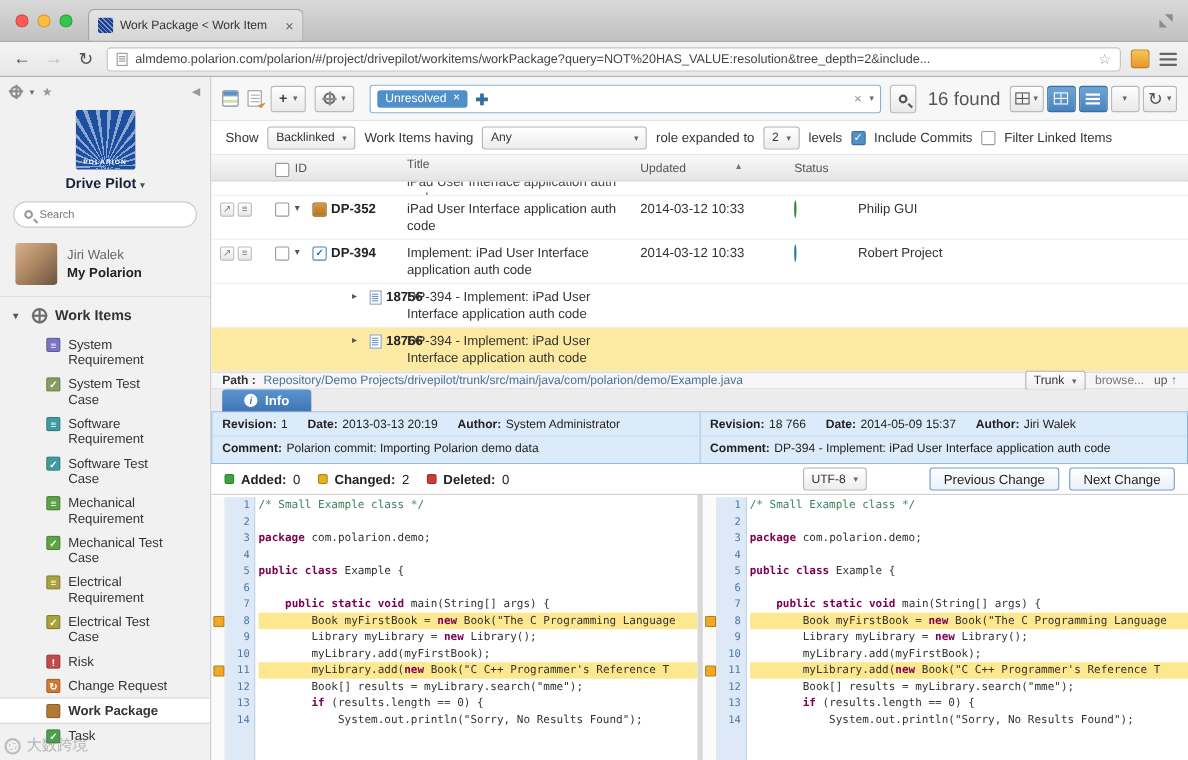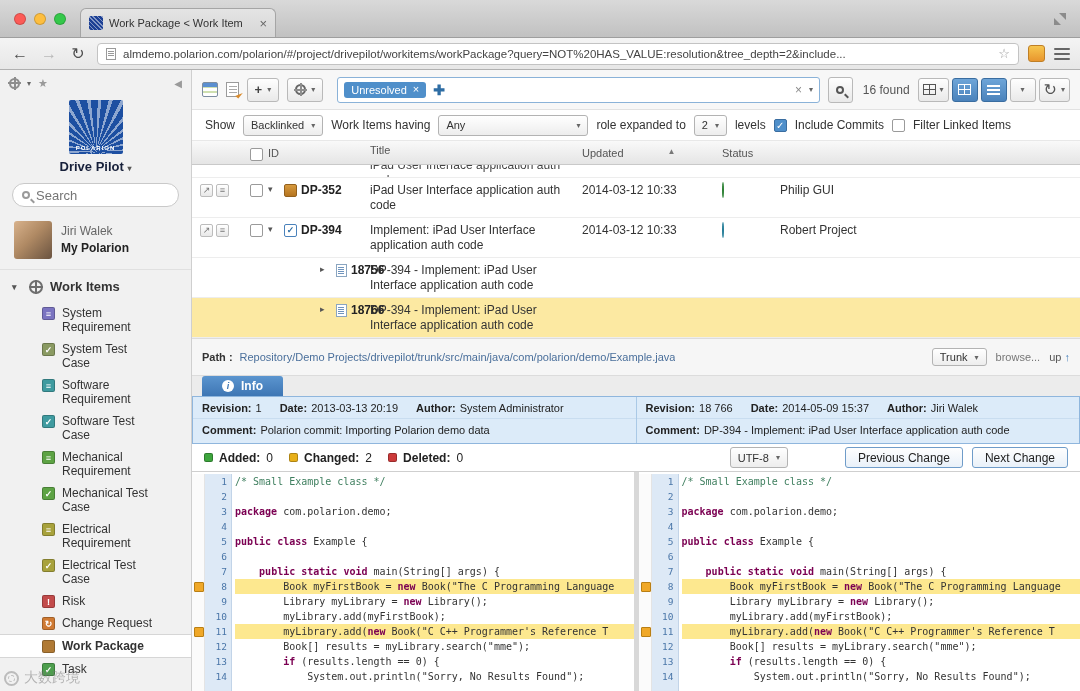--- a/index.html
+++ b/index.html
@@ -40,21 +40,21 @@
 .gear{width:11px;height:11px;border:2px solid #8d8d8d;border-radius:50%;position:relative}
 .gear::before{content:"";position:absolute;left:50%;top:-3px;width:2px;height:13px;background:#8d8d8d;transform:translateX(-50%)}
 .gear::after{content:"";position:absolute;top:50%;left:-3px;height:2px;width:13px;background:#8d8d8d;transform:translateY(-50%)}
 .sb-collapse{margin-left:auto;font-size:10px;color:#9a9a9a}
 .logo{width:54px;height:54px;margin:4px auto 3px;background:#1d4fa1;position:relative;border-radius:2px;overflow:hidden;flex:none}
 .logo::before{content:"";position:absolute;inset:0;background:repeating-conic-gradient(from 230deg at 50% 95%,rgba(255,255,255,.5) 0deg 4deg,transparent 4deg 12deg)}
 .logo span{position:absolute;bottom:3px;left:0;right:0;text-align:center;color:#fff;font-size:6px;letter-spacing:1px;font-weight:bold}
 .project{text-align:center;font-weight:bold;font-size:13px;color:#17203a;margin:2px 0 9px;flex:none}
 .project .caret{font-size:8px;color:#555}
 .search-box{margin:0 12px 10px;height:24px;background:#fff;border:1px solid #c9c9c9;border-radius:12px;display:flex;align-items:center;padding:0 9px;gap:6px;flex:none}
-.search-box input{border:none;outline:none;flex:1;font-size:13px;font-family:"Liberation Sans",sans-serif;color:#444;background:transparent;min-width:0}
+.search-box input{border:none;outline:none;flex:1;font-size:10px;font-family:"Liberation Sans",sans-serif;color:#444;background:transparent;min-width:0}
 .mag{width:8px;height:8px;border:2px solid #9a9a9a;border-radius:50%;position:relative;flex:none}
 .mag::after{content:"";position:absolute;width:5px;height:2px;background:#9a9a9a;transform:rotate(45deg);left:6px;top:7px}
 .user{display:flex;gap:9px;padding:4px 14px 10px;flex:none}
 .avatar{width:38px;height:38px;border-radius:3px;background:linear-gradient(135deg,#d8b28c 0%,#b08a64 45%,#6a5340 100%);flex:none}
 .user-names{font-size:12px;color:#666;padding-top:3px}
 .user-names b{display:block;color:#222;margin-top:3px}
 .tree{flex:1;overflow:hidden;border-top:1px solid #e0e0e0;padding-top:6px}
 .tree-head{display:flex;align-items:center;gap:7px;padding:3px 8px 8px 12px;font-weight:bold;font-size:13px;color:#333}
 .twisty{font-size:9px;color:#555;width:10px;flex:none}
 .steer{width:14px;height:14px;border:2px solid #6e6e6e;border-radius:50%;position:relative;flex:none}
@@ -73,21 +73,21 @@
 .ico-docpen::after{content:"";position:absolute;right:-3px;bottom:-2px;width:0;height:0;border-left:4px solid transparent;border-bottom:7px solid #d98a2b;transform:rotate(40deg)}
 .btn{height:24px;background:linear-gradient(#fefefe,#e9e9e9);border:1px solid #b9b9b9;border-radius:3px;display:flex;align-items:center;gap:5px;padding:0 7px;font-size:13px;color:#444}
 .caret{font-size:8px;color:#666}
 .queryfield{width:529px;height:26px;background:#fff;border:1px solid #8ab2d8;border-radius:3px;display:flex;align-items:center;padding:0 6px;gap:7px;margin-left:6px}
 .chip{background:#4f8fca;color:#fff;font-size:11px;border-radius:3px;padding:2px 7px;display:flex;align-items:center;gap:6px}
 .chip .x{font-size:11px;line-height:11px}
 .plus{color:#2e6da4;font-weight:bold;font-size:14px}
 .qf-right{margin-left:auto;display:flex;align-items:center;gap:7px;color:#8a8a8a;font-size:12px}
 .search-btn{width:27px;height:26px;background:linear-gradient(#fefefe,#e9e9e9);border:1px solid #b9b9b9;border-radius:3px;display:flex;align-items:center;justify-content:center}
 .search-btn .mag{border-color:#555}.search-btn .mag::after{background:#555}
-.found{font-size:12px;color:#555;margin-left:2px;white-space:nowrap}
+.found{font-size:17px;color:#555;margin-left:2px;white-space:nowrap}
 .view-group{margin-left:auto;display:flex;align-items:center;gap:3px}
 .vbtn{height:24px;min-width:26px;background:linear-gradient(#fefefe,#e9e9e9);border:1px solid #b9b9b9;border-radius:3px;display:flex;align-items:center;justify-content:center;gap:4px;padding:0 4px;color:#555}
 .vbtn.blue{background:linear-gradient(#6ea5d8,#4a82bb);border-color:#3a6da0;color:#fff}
 .mini-grid{width:13px;height:11px;border:1px solid currentColor;background:linear-gradient(currentColor,currentColor) 50% 0/1px 100% no-repeat,linear-gradient(currentColor,currentColor) 0 50%/100% 1px no-repeat}
 .mini-bars{width:13px;display:flex;flex-direction:column;gap:2px}
 .mini-bars i{height:2px;background:currentColor;display:block}
 
 
 .filterrow{height:31px;display:flex;align-items:center;gap:8px;padding:0 13px;font-size:12px;color:#333;background:#fff;border-bottom:1px solid #e8e8e8;flex:none;white-space:nowrap}
 .fselect{height:21px;background:linear-gradient(#ffffff,#ededed);border:1px solid #b3b3b3;border-radius:3px;display:inline-flex;align-items:center;gap:7px;padding:0 7px;font-size:11px;color:#333}
@@ -119,21 +119,21 @@
 .row-twisty{width:12px;font-size:9px;color:#555;padding-top:1px;flex:none}
 .indent{width:48px;flex:none}
 .ti{width:13px;height:13px;border-radius:2px;flex:none;margin-top:1px}
 .ti-workpackage{background:linear-gradient(#d79a3e,#b5741f);border:1px solid #93601d}
 .ti-task{background:#fff;border:1px solid #4a82bb;color:#2e6da4;font-size:9px;line-height:11px;text-align:center;font-weight:bold}
 .ti-revision{width:11px;height:13px;background:#fff;border:1px solid #8aa5c0;border-radius:0;position:relative}
 .ti-revision::after{content:"";position:absolute;left:1px;top:2px;width:6px;height:1px;background:#6f94bd;box-shadow:0 2px 0 #6f94bd,0 4px 0 #6f94bd,0 6px 0 #6f94bd}
 .status-dot{width:13px;height:13px;border-radius:50%;border:1px solid rgba(0,0,0,.25)}
 
 
-.pathbar{height:38px;background:#f6f6f6;border-top:1px solid #dcdcdc;border-bottom:1px solid #dcdcdc;display:flex;align-items:center;padding:0 10px;font-size:11px;color:#555;gap:7px;flex:none;white-space:nowrap}
+.pathbar{height:16px;background:#f6f6f6;border-top:1px solid #dcdcdc;border-bottom:1px solid #dcdcdc;display:flex;align-items:center;padding:0 10px;font-size:11px;color:#555;gap:7px;flex:none;white-space:nowrap}
 .pathbar b{color:#333}
 .path-text{color:#4a6f9b;overflow:hidden;text-overflow:ellipsis;min-width:0}
 .path-right{margin-left:auto;display:flex;align-items:center;gap:9px;flex:none}
 .fselect.small{height:18px;font-size:11px}
 .browse{color:#777}
 .up-link{color:#555}.up-link .up{color:#4a82bb;font-weight:bold}
 
 
 .tabstrip{height:21px;background:#ececec;display:flex;align-items:flex-end;padding-left:10px;border-bottom:1px solid #8fb6dd;flex:none}
 .info-tab{height:20px;background:linear-gradient(#5b95cf,#3e76b4);color:#fff;font-size:12px;font-weight:bold;display:flex;align-items:center;gap:7px;padding:0 20px;border-radius:3px 3px 0 0}

